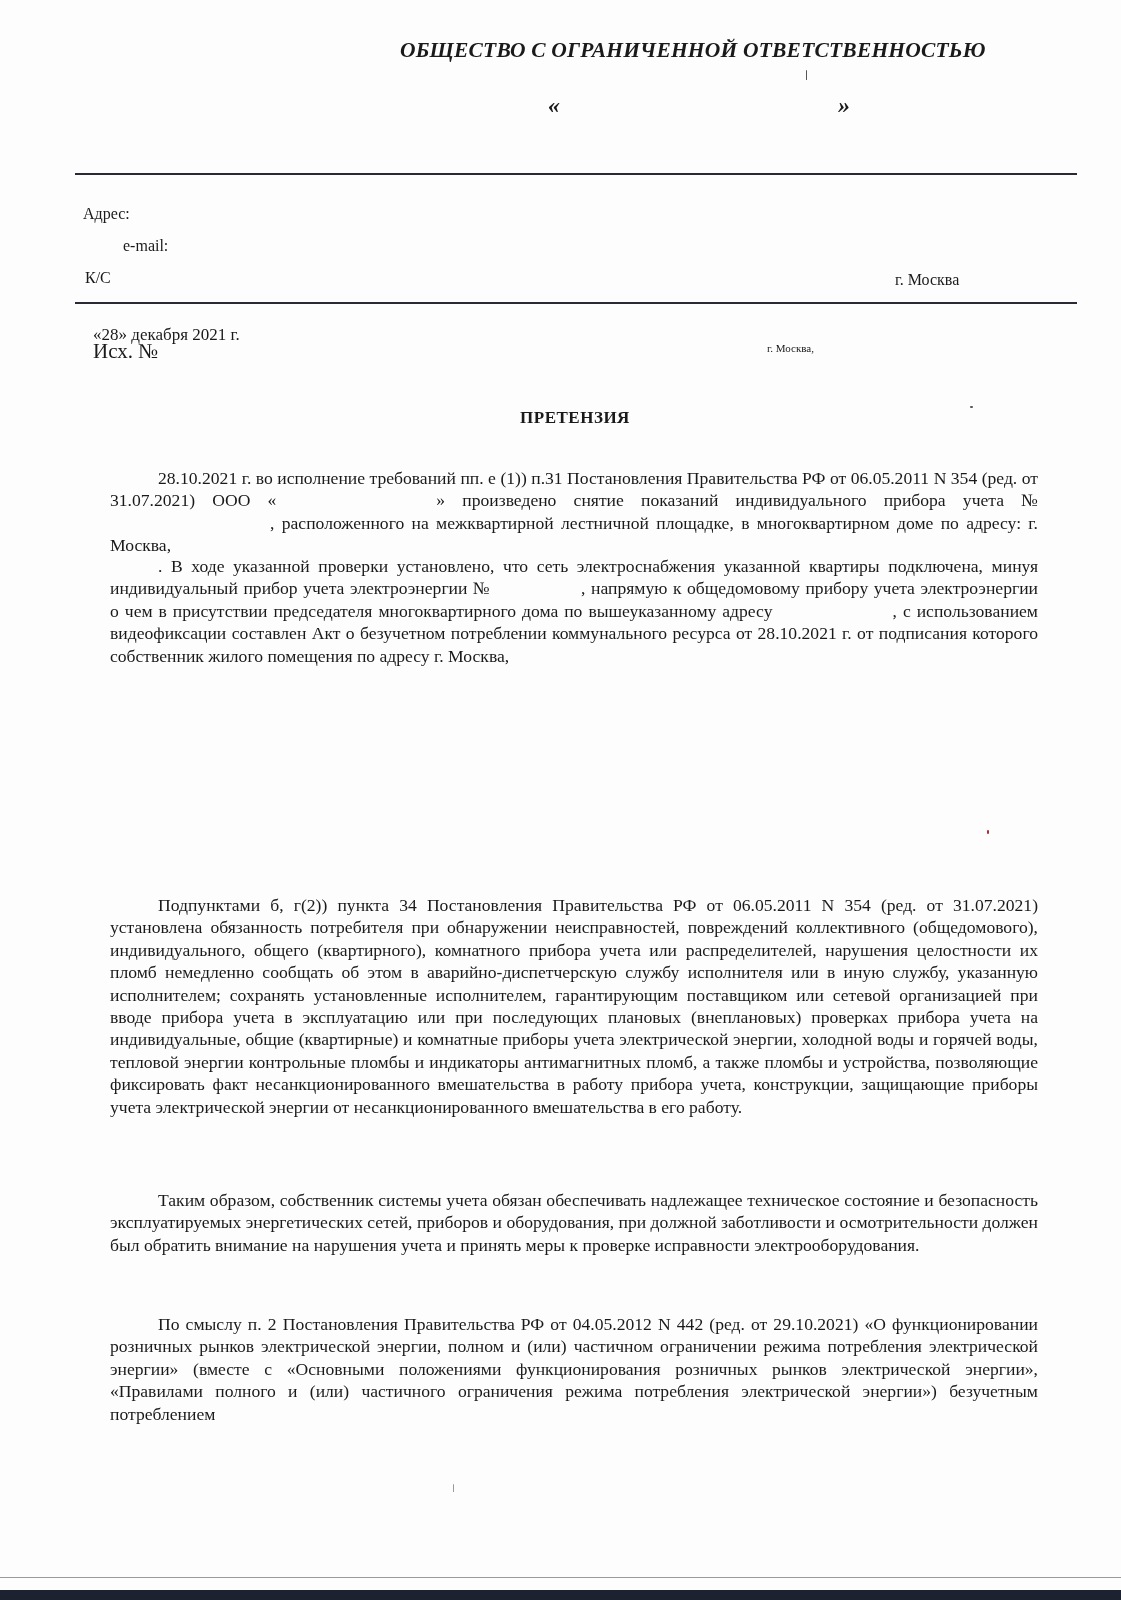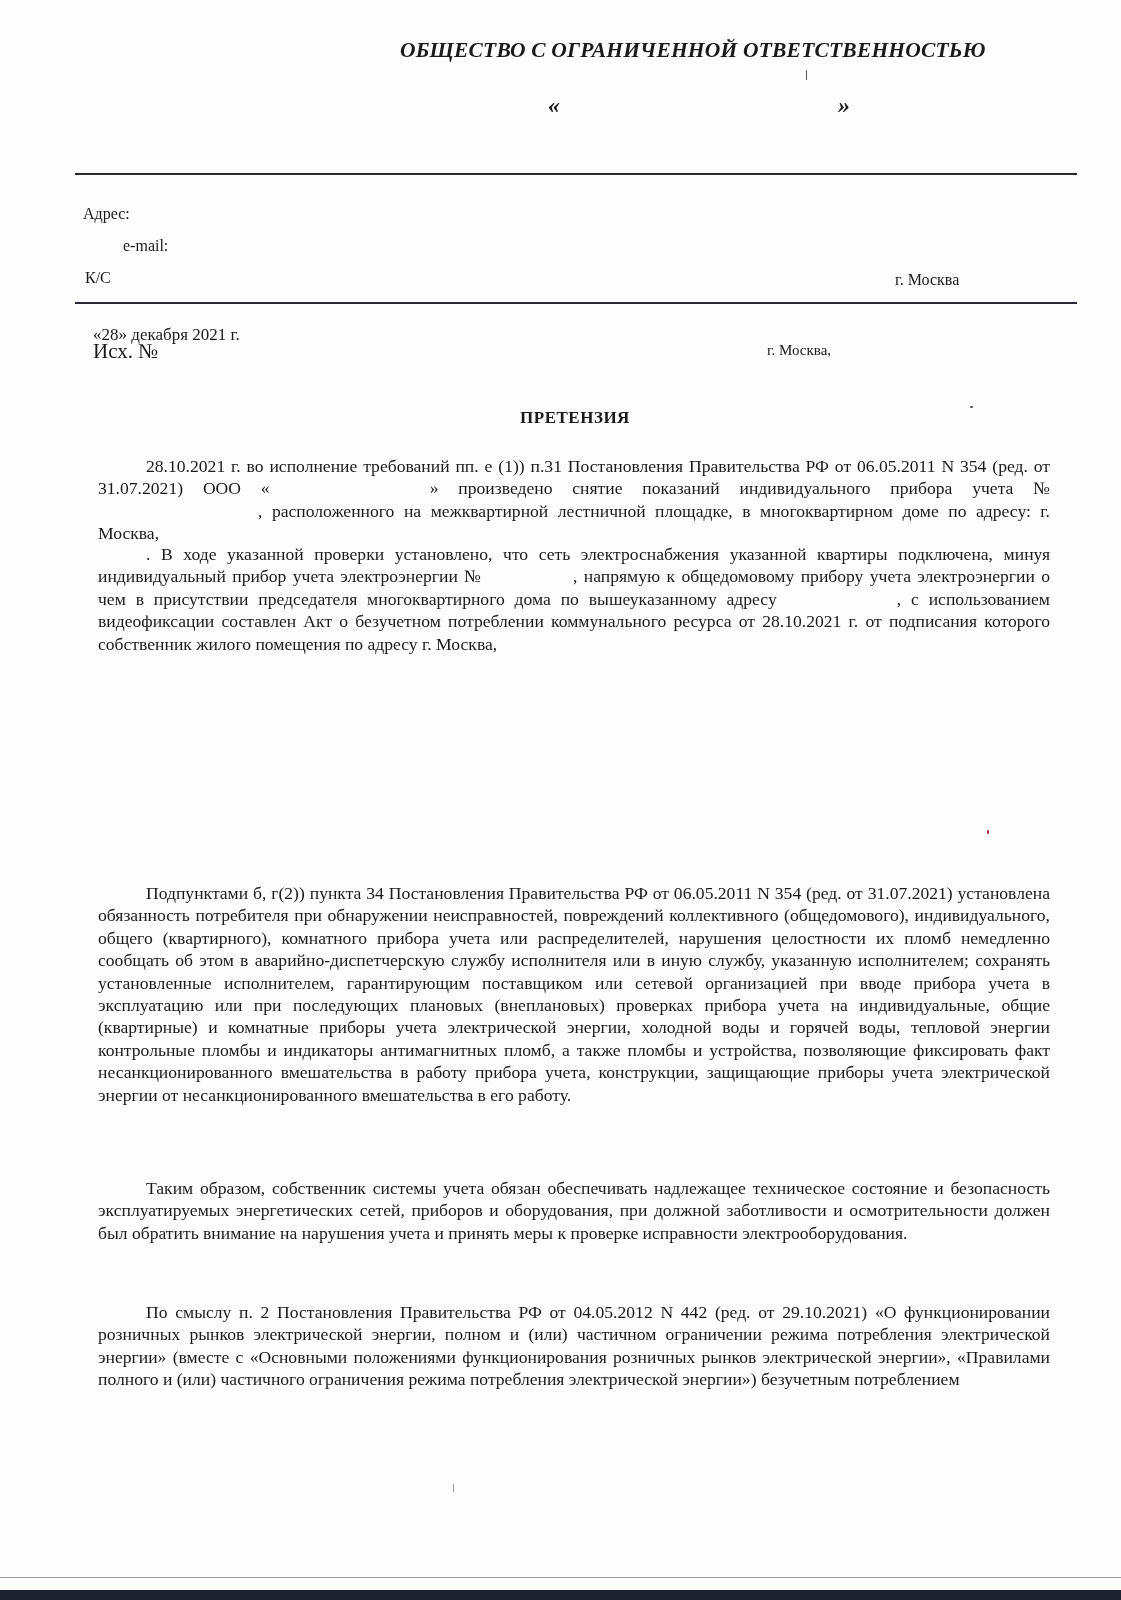--- a/index.html
+++ b/index.html
@@ -22,27 +22,27 @@
   .rule-mid { left: 75px; top: 302px; width: 1002px; height: 1.5px; }
   .rule-bottom { left: 0; top: 1577px; width: 1121px; height: 1px; background: #9a9a9a; }
   .scan-edge { position: absolute; left: 0; top: 1590px; width: 1121px; height: 10px; background: #1c2230; }
   .hdr { position: absolute; font-size: 16px; white-space: nowrap; }
   .h-address { left: 83px; top: 205px; }
   .h-email { left: 85px; top: 237px; margin-left: 38px; }
   .h-ks { left: 85px; top: 269px; }
   .h-city1 { left: 895px; top: 271px; }
   .h-date { left: 93px; top: 325px; font-size: 17px; }
   .h-outno { left: 93px; top: 339px; font-size: 21px; }
-  .h-city2 { left: 767px; top: 342px; font-size: 15px; }
+  .h-city2 { left: 767px; top: 342px; font-size: 11px; }
   .doc-heading {
     position: absolute; left: 0; width: 1150px; top: 408px; text-align: center;
     font-weight: bold; font-size: 17px; letter-spacing: 0.5px;
   }
   .body-text { position: absolute; left: 98px; width: 952px; font-size: 17.6px; line-height: 22.4px; text-align: justify; }
-  .body-text p { margin: 0; text-indent: 48px; }
+  .body-text p { margin: 12px; text-indent: 48px; }
   .p1 { top: 455px; }
   .p2 { top: 543px; }
   .p2 p { text-indent: 0; }
   .p3 { top: 741px; }
   .p4 { top: 882px; }
   .p5 { top: 1177px; }
   .p6 { top: 1301px; }
   .indent-tail { display: block; padding-left: 25px; }
   .blank { display: inline-block; }
   .b-org { width: 160px; }

